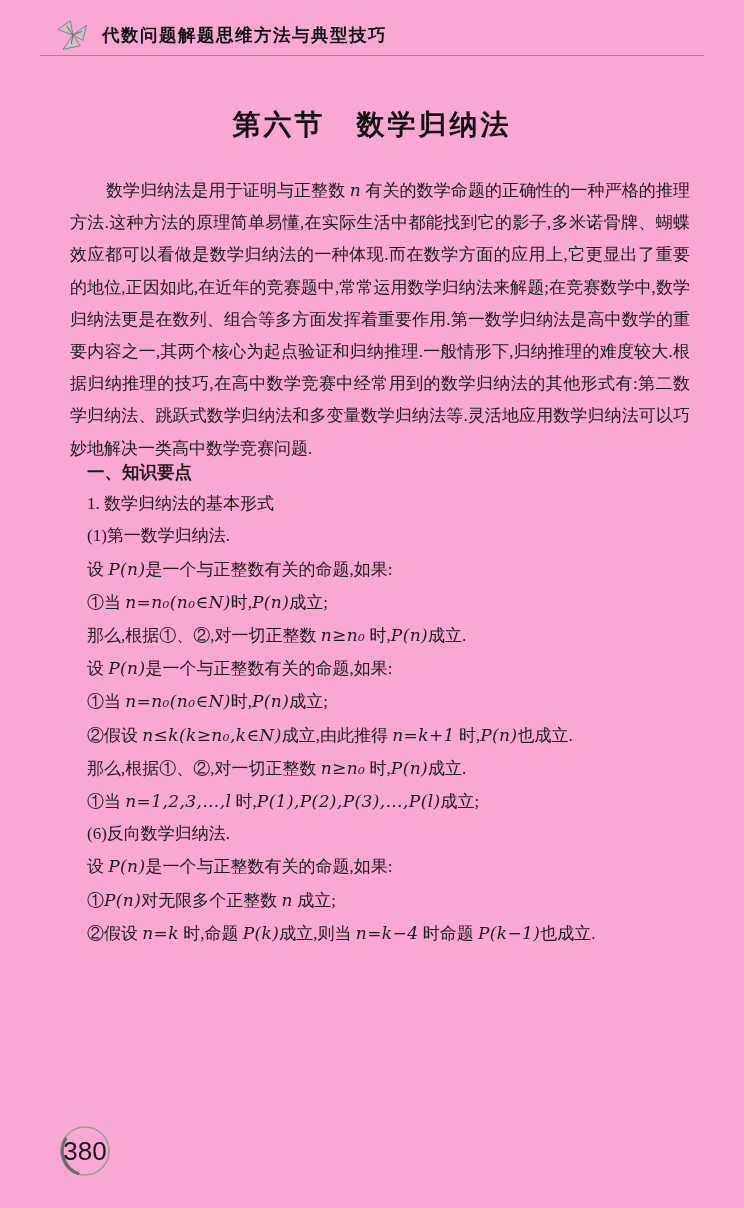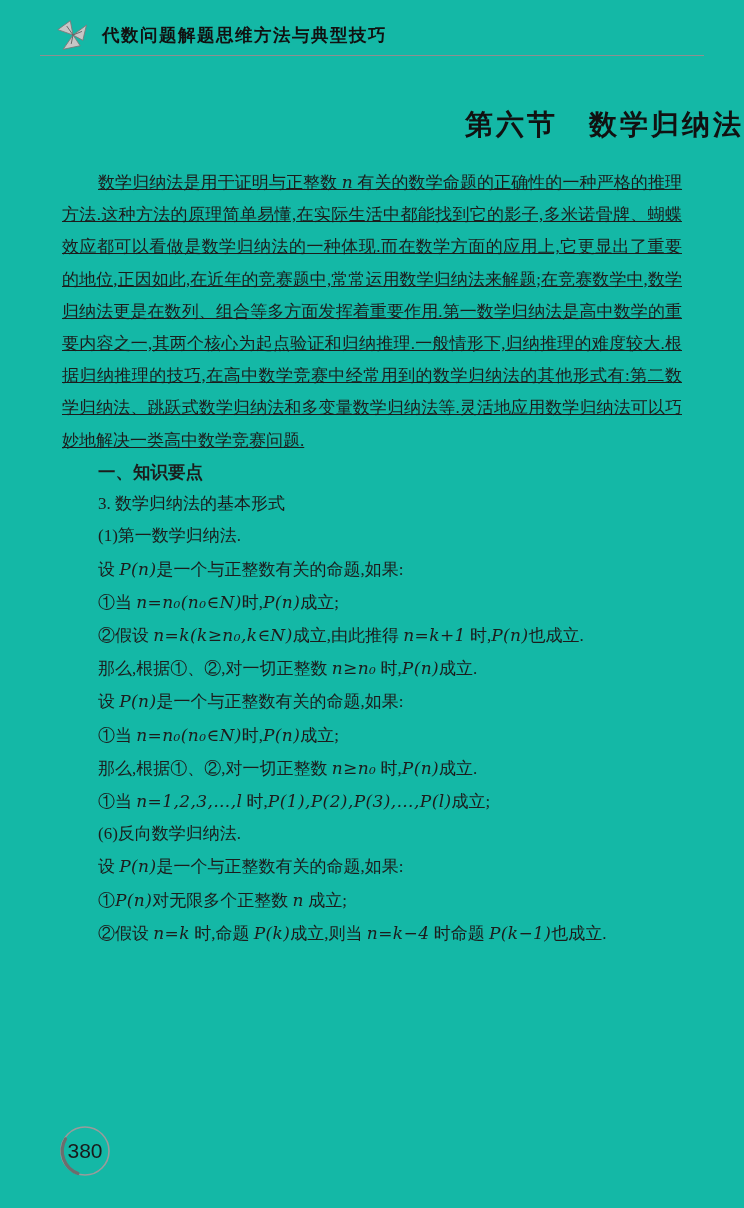--- a/index.html
+++ b/index.html
@@ -1,45 +1,45 @@
 <!DOCTYPE html>
 <html lang="zh"><head>
 <meta charset="utf-8">
 <style>
   html,body{margin:0;padding:0;background:#ffffff;}
   body{width:744px;height:1208px;font-family:"Liberation Serif","DejaVu Serif",serif;color:#1c1c1c;}
-  .page{position:relative;width:744px;height:1208px;overflow:hidden;background:#14b8a6;}
+  .page{position:relative;width:744px;height:1208px;overflow:hidden;background:#f9a8d4;}
 
   
   .hdr{position:absolute;top:18px;left:54px;right:40px;display:flex;align-items:center;gap:10px;}
   .hdr .logo{width:38px;height:34px;flex:0 0 auto;}
   .hdr .booktitle{font-family:"Liberation Sans","DejaVu Sans",sans-serif;font-weight:700;
     font-size:17.5px;letter-spacing:1.5px;color:#111;}
   .hdr-rule{position:absolute;top:55px;left:40px;right:40px;height:1px;background:#8f8f8f;}
 
   
-  .chapter-title{position:absolute;top:106px;left:0;width:100%;text-align:right;margin:0;
+  .chapter-title{position:absolute;top:106px;left:0;width:100%;text-align:center;margin:0;
     font-family:"Liberation Sans","DejaVu Sans",sans-serif;font-weight:700;
     font-size:28px;letter-spacing:3px;color:#111;}
 
   
-  .intro{position:absolute;top:166px;left:62px;width:620px;margin:0;
-    font-size:17px;line-height:32.2px;text-align:justify;text-indent:36px;text-decoration:underline;}
-  .lines{position:absolute;top:456px;left:62px;width:620px;}
+  .intro{position:absolute;top:166px;left:62px;width:620px;margin:8px;
+    font-size:17px;line-height:32.2px;text-align:justify;text-indent:36px;}
+  .lines{position:absolute;top:456px;left:51px;width:620px;}
   .line{margin:0;font-size:17px;line-height:32.2px;text-indent:36px;}
   .line.bold{font-family:"Liberation Sans","DejaVu Sans",sans-serif;font-weight:700;font-size:17.5px;}
 
   
   .m{font-family:"DejaVu Serif","Liberation Serif",serif;font-style:italic;letter-spacing:0.4px;}
 
   
   .pagenum{position:absolute;left:58px;top:1124px;width:54px;height:54px;}
   .pagenum svg{position:absolute;inset:0;}
   .pagenum .num{position:absolute;inset:0;display:flex;align-items:center;justify-content:center;
-    font-family:"Liberation Sans","DejaVu Sans",sans-serif;font-size:21px;color:#1a1a1a;}
+    font-family:"Liberation Sans","DejaVu Sans",sans-serif;font-size:26px;color:#1a1a1a;}
 </style>
 </head>
 <body>
 
 <div class="page">
 
   <header class="hdr">
     <span class="logo">
       <svg viewBox="0 0 40 38" width="38" height="34">
         <g fill="#c6c6c6" stroke="#7a7a7a" stroke-width="1" stroke-linejoin="round">
@@ -57,28 +57,28 @@
     <span class="booktitle">代数问题解题思维方法与典型技巧</span>
   </header>
   <div class="hdr-rule"></div>
 
   <h1 class="chapter-title">第六节　数学归纳法</h1>
 
   <p class="intro"><span>数学归纳法是用于证明与正整数 </span><span class="m">n</span><span> 有关的数学命题的正确性的一种严格的推理方法.这种方法的原理简单易懂,在实际生活中都能找到它的影子,多米诺骨牌、蝴蝶效应都可以看做是数学归纳法的一种体现.而在数学方面的应用上,它更显出了重要的地位,正因如此,在近年的竞赛题中,常常运用数学归纳法来解题;在竞赛数学中,数学归纳法更是在数列、组合等多方面发挥着重要作用.第一数学归纳法是高中数学的重要内容之一,其两个核心为起点验证和归纳推理.一般情形下,归纳推理的难度较大.根据归纳推理的技巧,在高中数学竞赛中经常用到的数学归纳法的其他形式有:第二数学归纳法、跳跃式数学归纳法和多变量数学归纳法等.灵活地应用数学归纳法可以巧妙地解决一类高中数学竞赛问题.</span></p>
 
   <div class="lines" id="body-lines">
       <p class="line bold"><span>一、知识要点</span></p>
-      <p class="line"><span>3. 数学归纳法的基本形式</span></p>
+      <p class="line"><span>1. 数学归纳法的基本形式</span></p>
       <p class="line"><span>(1)第一数学归纳法.</span></p>
       <p class="line"><span>设 </span><span class="m">P(n)</span><span>是一个与正整数有关的命题,如果:</span></p>
       <p class="line"><span>①当 </span><span class="m">n=n₀(n₀∈N)</span><span>时,</span><span class="m">P(n)</span><span>成立;</span></p>
-      <p class="line"><span>②假设 </span><span class="m">n=k(k≥n₀,k∈N)</span><span>成立,由此推得 </span><span class="m">n=k+1</span><span> 时,</span><span class="m">P(n)</span><span>也成立.</span></p>
       <p class="line"><span>那么,根据①、②,对一切正整数 </span><span class="m">n≥n₀</span><span> 时,</span><span class="m">P(n)</span><span>成立.</span></p>
       <p class="line"><span>设 </span><span class="m">P(n)</span><span>是一个与正整数有关的命题,如果:</span></p>
       <p class="line"><span>①当 </span><span class="m">n=n₀(n₀∈N)</span><span>时,</span><span class="m">P(n)</span><span>成立;</span></p>
+      <p class="line"><span>②假设 </span><span class="m">n≤k(k≥n₀,k∈N)</span><span>成立,由此推得 </span><span class="m">n=k+1</span><span> 时,</span><span class="m">P(n)</span><span>也成立.</span></p>
       <p class="line"><span>那么,根据①、②,对一切正整数 </span><span class="m">n≥n₀</span><span> 时,</span><span class="m">P(n)</span><span>成立.</span></p>
       <p class="line"><span>①当 </span><span class="m">n=1,2,3,…,l</span><span> 时,</span><span class="m">P(1),P(2),P(3),…,P(l)</span><span>成立;</span></p>
       <p class="line"><span>(6)反向数学归纳法.</span></p>
       <p class="line"><span>设 </span><span class="m">P(n)</span><span>是一个与正整数有关的命题,如果:</span></p>
       <p class="line"><span>①</span><span class="m">P(n)</span><span>对无限多个正整数 </span><span class="m">n</span><span> 成立;</span></p>
       <p class="line"><span>②假设 </span><span class="m">n=k</span><span> 时,命题 </span><span class="m">P(k)</span><span>成立,则当 </span><span class="m">n=k−4</span><span> 时命题 </span><span class="m">P(k−1)</span><span>也成立.</span></p>
     </div>
 
   <div class="pagenum">
     <svg viewBox="0 0 54 54">

